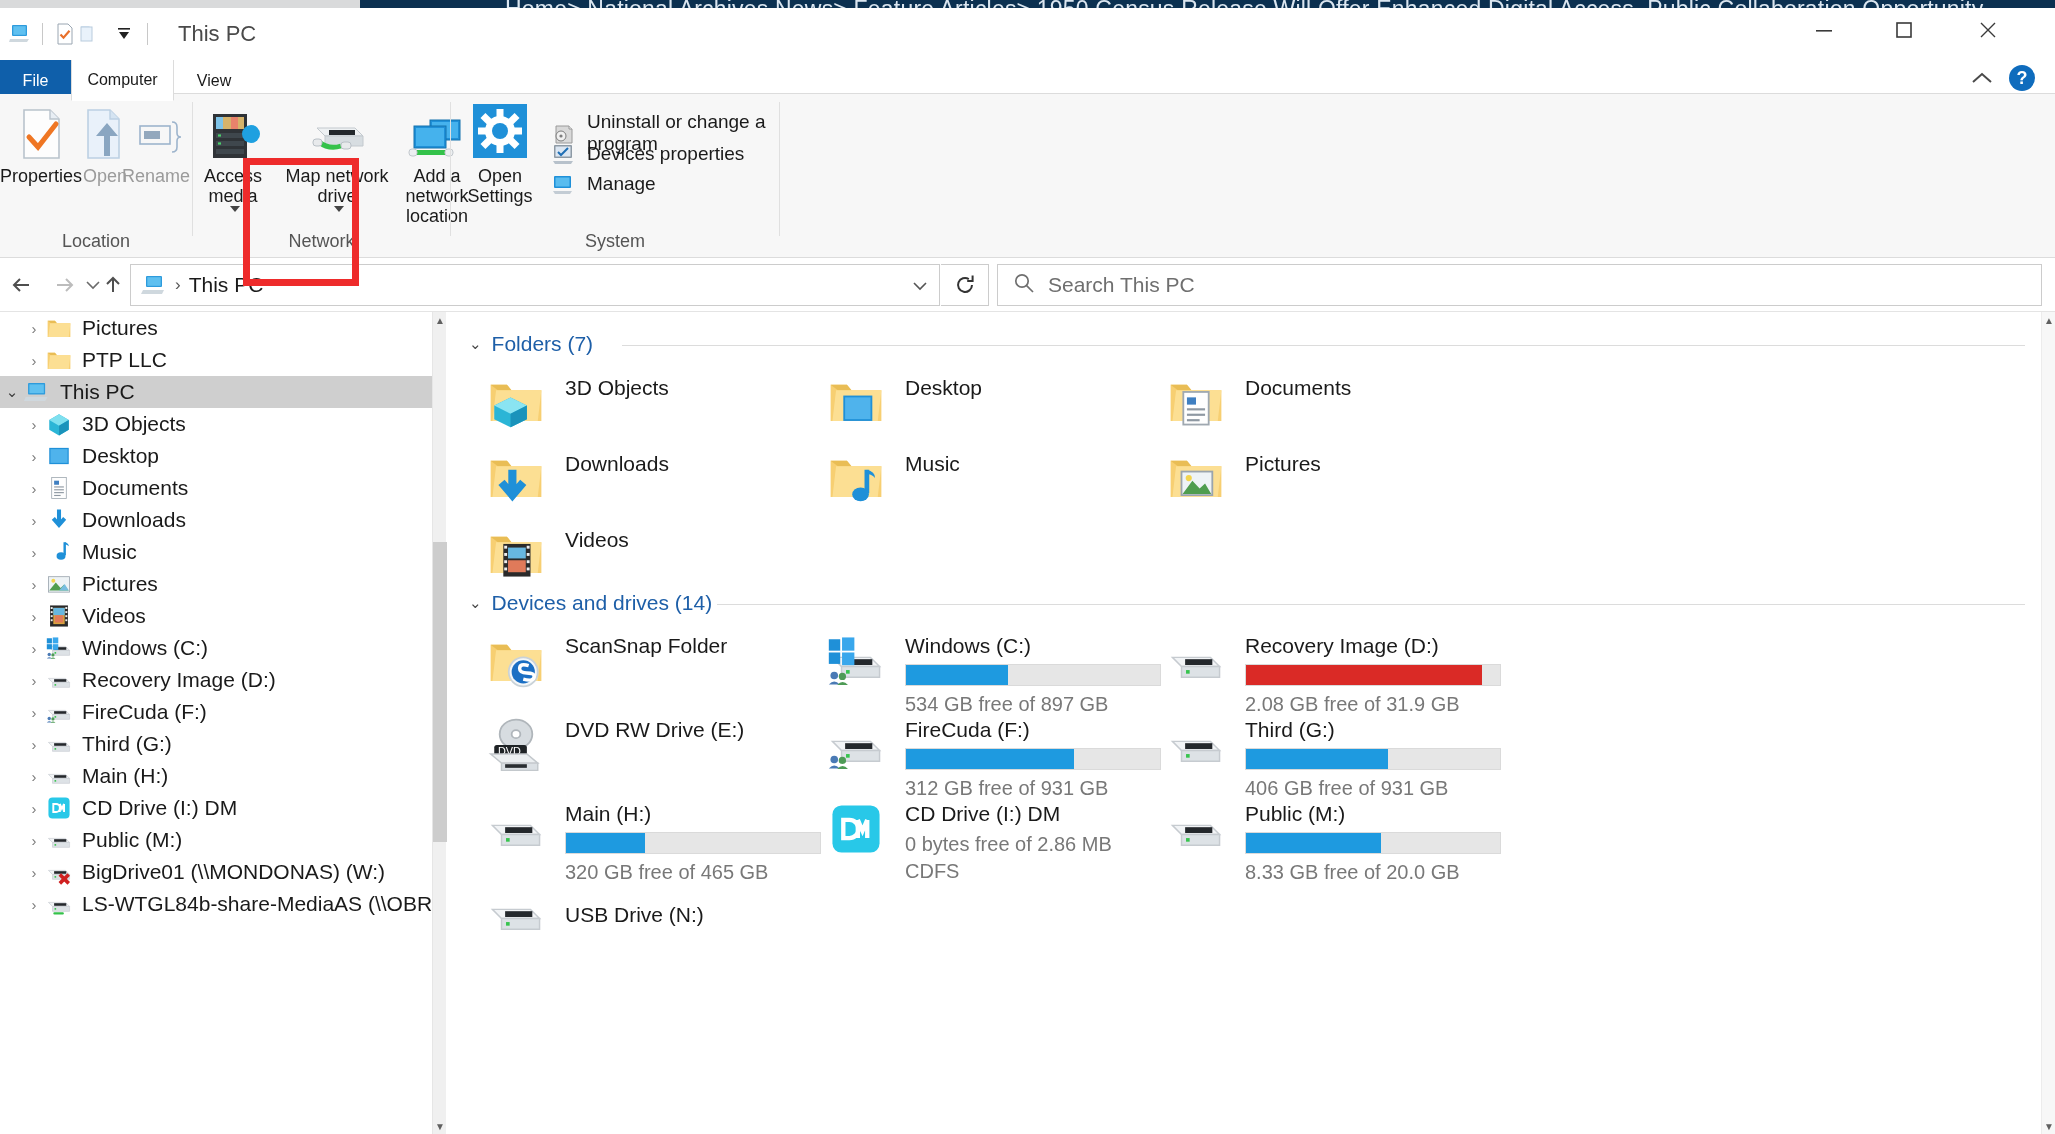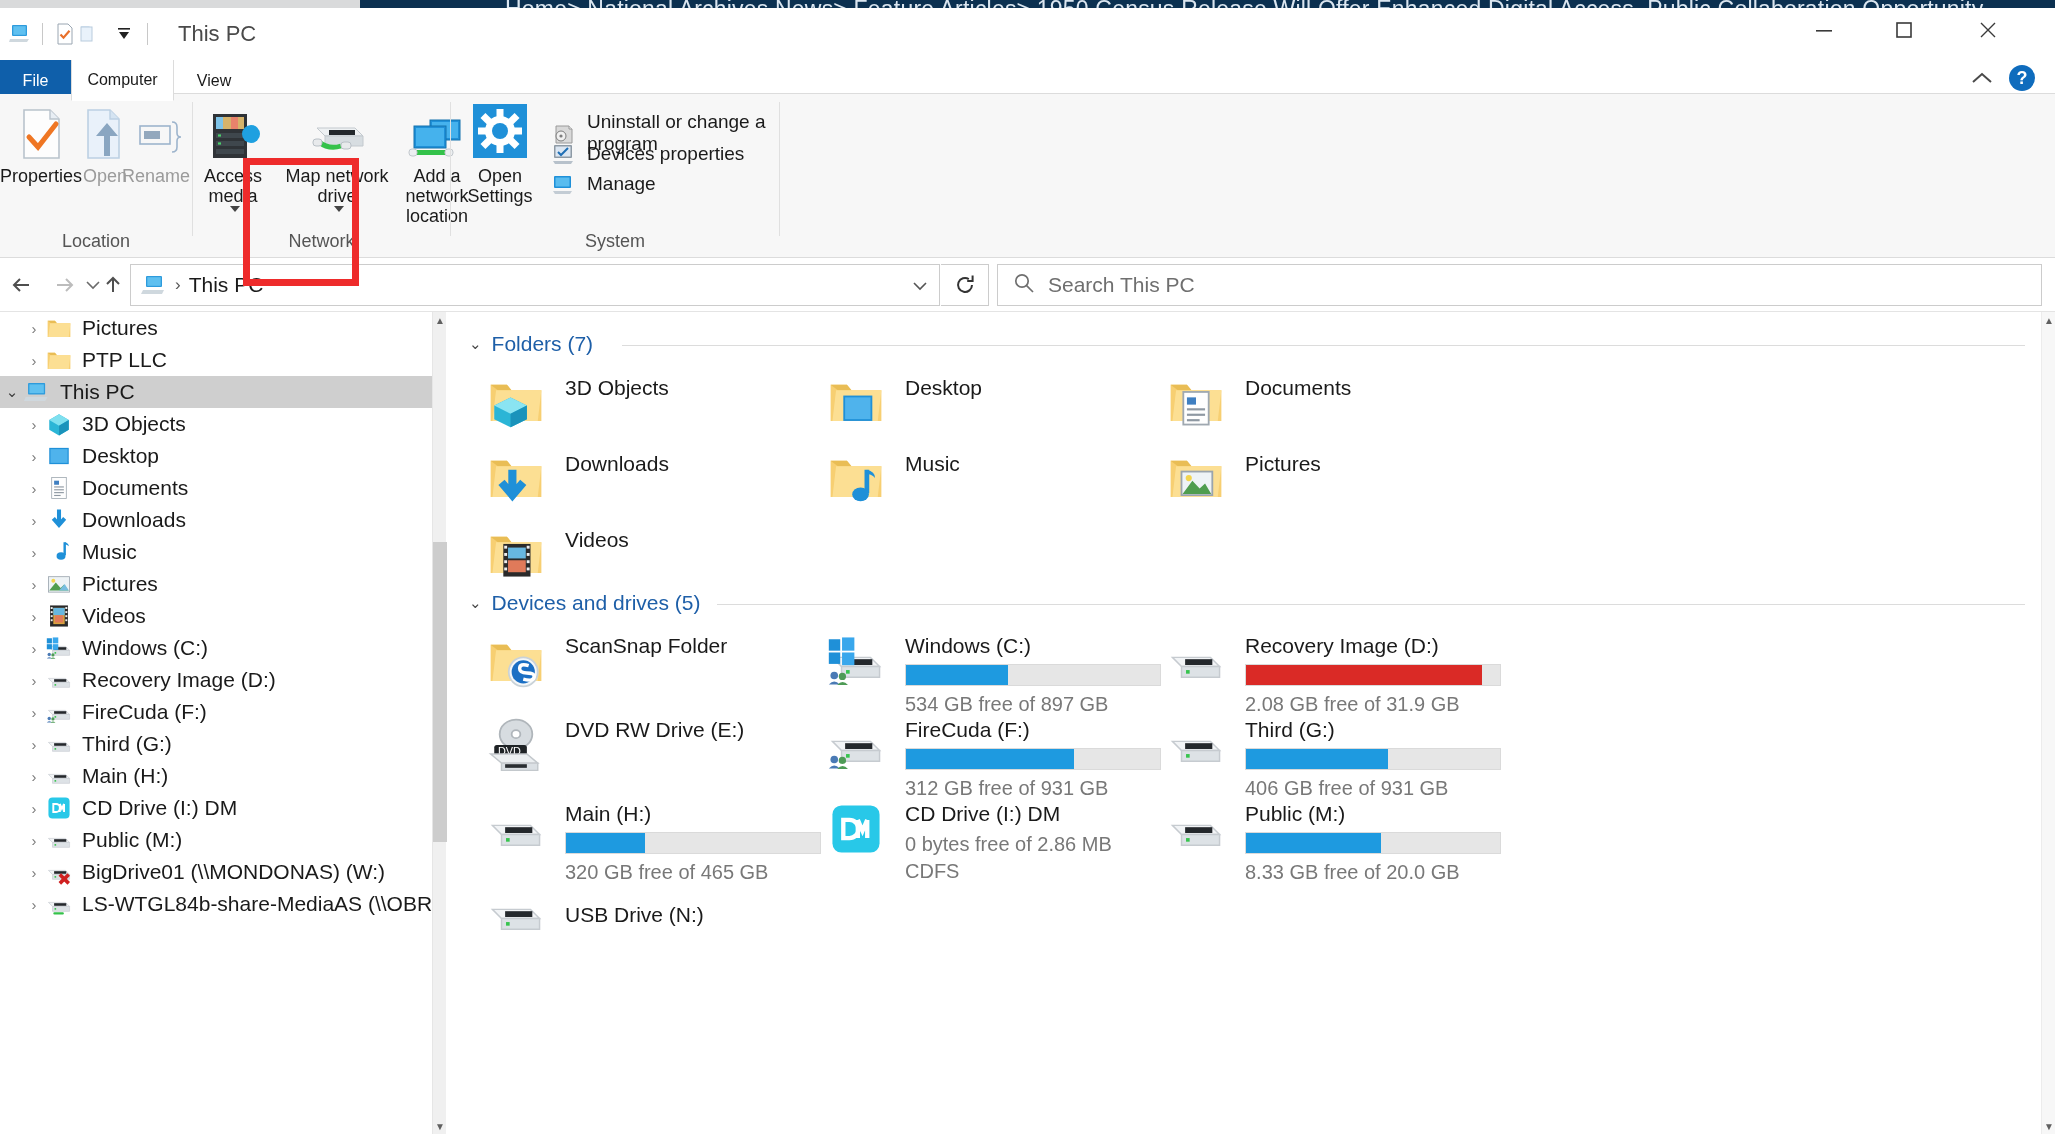--- a/index.html
+++ b/index.html
@@ -732,21 +732,21 @@
 
     <div id="filepane">
       <div class="grp-head" style="left:22px; top:20px;">
         <span class="gchev">⌄</span>
         <span>Folders (7)</span>
       </div>
       <div class="grp-rule" style="left:175px; top:33px; right:16px;"></div>
 
       <div class="grp-head" style="left:22px; top:279px;">
         <span class="gchev">⌄</span>
-        <span>Devices and drives (5)</span>
+        <span>Devices and drives (14)</span>
       </div>
       <div class="grp-rule" style="left:270px; top:292px; right:16px;"></div>
     <div class="tile" style="left: 40px; top: 60px;">
           <span class="tile-ico"><svg width="58" height="58" viewBox="0 0 32 32">
               <path d="M2 7 h9 l2.5 3 H30 v17 H2 Z" fill="#f7cf72"></path>
      <path d="M2 7 h9 l2.5 3 H6 Z" fill="#e9bd55"></path>
      <path d="M5 10 H30 l-2 17 H3 Z" fill="#fcdf93"></path>
               <path d="M13 14 L22 18.5 L22 26 L13 30.5 L4 26 L4 18.5 Z" fill="#2bb5d6"></path>
         <path d="M13 14 L22 18.5 L13 23 L4 18.5 Z" fill="#8ae4f2"></path>
         <path d="M13 23 L22 18.5 L22 26 L13 30.5 Z" fill="#1a93bb"></path>

